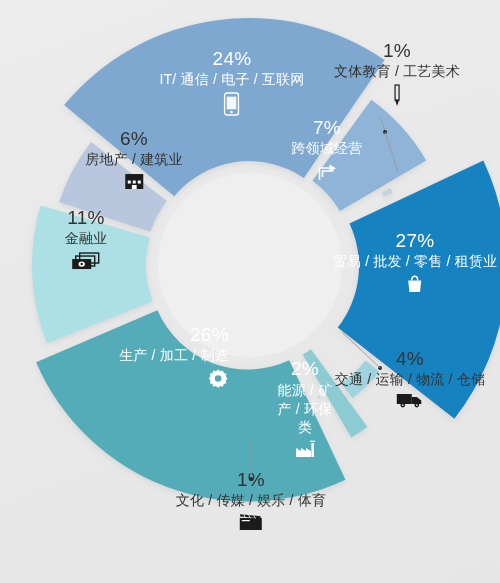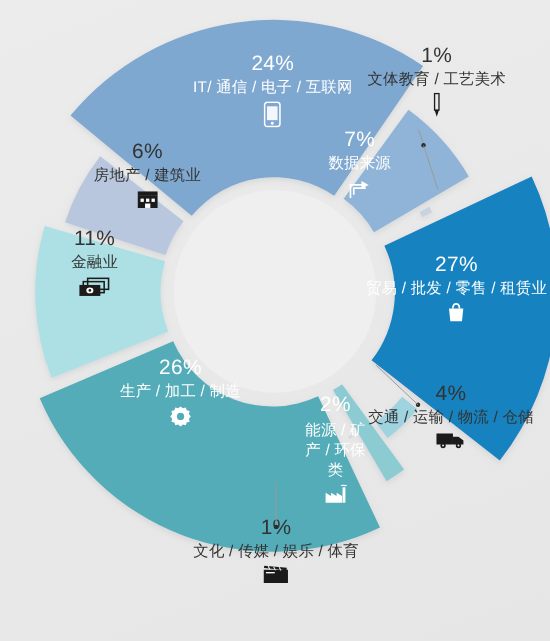--- a/index.html
+++ b/index.html
@@ -101,35 +101,35 @@
         <path d="M 379.44622478633255 372.0872302777799 A 168 168 0 0 1 352.50438753541295 398.104660083672 L 341.52177458519014 383.8434465032786 A 150 150 0 0 0 365.57698641636836 360.61359846230346 Z" fill="#9fd3e0" filter="url(#softshadow)"></path>
         <path d="M 367.3961623432949 426.9143881513255 A 196 196 0 0 1 351.3728706617183 437.3997364184583 L 302.7936293060866 354.59842417456156 A 100 100 0 0 0 310.96877812321753 349.2487566913306 Z" fill="#8dcbd3" filter="url(#softshadow)"></path>
         <path d="M 322.2630511152573 396.44600200657953 A 150 150 0 0 1 317.63163110341463 398.88787276781886 L 316.72987602203574 397.10270113091457 A 148 148 0 0 0 321.2995437670539 394.6933886464918 Z" fill="#cfd9e2" filter="url(#softshadow)"></path>
         <path d="M 345.4434883231098 479.6540018019566 A 230 230 0 0 1 36.113123234439115 362.1504189406908 L 157.43898801613005 310.1500868746853 A 98 98 0 0 0 289.2406218365202 360.21683087644203 Z" fill="#52acb7" filter="url(#softshadow)"></path>
         <path d="M 46.893561572946396 343.3145830979272 A 212 212 0 0 1 40.63161397876351 205.41578907808577 L 149.99340707633007 237.60271515817365 A 98 98 0 0 0 152.88808096420706 301.348384091874 Z" fill="#ace0e4" filter="url(#softshadow)"></path>
         <path d="M 59.178184841855284 202.08531128858078 A 196 196 0 0 1 91.13515432878782 141.9829930222416 L 166.78418667503314 201.08649465350473 A 100 100 0 0 0 150.47961040619003 231.75094274857574 Z" fill="#b8c6de" filter="url(#softshadow)"></path>
       </g>
     <circle cx="250" cy="265" r="92" fill="#efefef"></circle>
   </svg>
 
-  <div class="seg-label light-text" style="left:248px; top:82px;">
+  <div class="seg-label light-text" style="left:232px; top:82px;">
     <span class="pct">24%</span>
     <span class="nm">IT/ 通信 / 电子 / 互联网</span>
     <span class="ico">
       <svg width="16" height="24" viewBox="0 0 16 24">
         <rect x="1" y="1" width="14" height="22" rx="2.5" fill="none" stroke="#ffffff" stroke-width="1.4"></rect>
         <rect x="3.2" y="4.6" width="9.6" height="12.6" fill="#ffffff" opacity="0.9"></rect>
         <circle cx="8" cy="20" r="1.3" fill="#ffffff"></circle>
       </svg>
     </span>
   </div>
 
   <div class="seg-label light-text" style="left:327px; top:150px;">
     <span class="pct">7%</span>
-    <span class="nm">数据来源</span>
+    <span class="nm">跨领域经营</span>
     <span class="ico">
       <svg width="22" height="22" viewBox="0 0 22 22">
         <path d="M3 19 L3 7 L16 7" fill="none" stroke="#ffffff" stroke-width="1.6"></path>
         <path d="M6 16 L6 10 L17 10" fill="none" stroke="#ffffff" stroke-width="1.6"></path>
         <path d="M13 3.5 L19.5 7.2 L13 10.6 Z" fill="#ffffff"></path>
       </svg>
     </span>
   </div>
 
   <div class="seg-label light-text" style="left:415px; top:262px;">
@@ -148,21 +148,21 @@
     <span class="nm two-line">能源 / 矿产 / 环保类</span>
     <span class="ico">
       <svg width="22" height="18" viewBox="0 0 22 18">
         <path d="M2 17 L2 8 L7 11 L7 8 L12 11 L12 8 L17 11 L17 17 Z" fill="#ffffff"></path>
         <rect x="17.4" y="3" width="2.6" height="14" fill="#ffffff"></rect>
         <path d="M16 1.5 C17.6 0.3 19.6 2.2 21.2 1" fill="none" stroke="#ffffff" stroke-width="1.1"></path>
       </svg>
     </span>
   </div>
 
-  <div class="seg-label light-text" style="left:164px; top:357px;">
+  <div class="seg-label light-text" style="left:174px; top:357px;text-align:right;">
     <span class="pct">26%</span>
     <span class="nm">生产 / 加工 / 制造</span>
     <span class="ico">
       <svg width="22" height="22" viewBox="0 0 22 22">
         <path d="M11 1.4 L13.2 3.1 L15.8 2.4 L16.6 5 L19.3 5.7 L18.6 8.3 L20.4 10.5 L18.6 12.7 L19.3 15.3 L16.6 16 L15.8 18.6 L13.2 17.9 L11 19.6 L8.8 17.9 L6.2 18.6 L5.4 16 L2.7 15.3 L3.4 12.7 L1.6 10.5 L3.4 8.3 L2.7 5.7 L5.4 5 L6.2 2.4 L8.8 3.1 Z" fill="#ffffff"></path>
         <circle cx="11" cy="10.5" r="3.3" fill="#52acb7"></circle>
       </svg>
     </span>
   </div>
 

